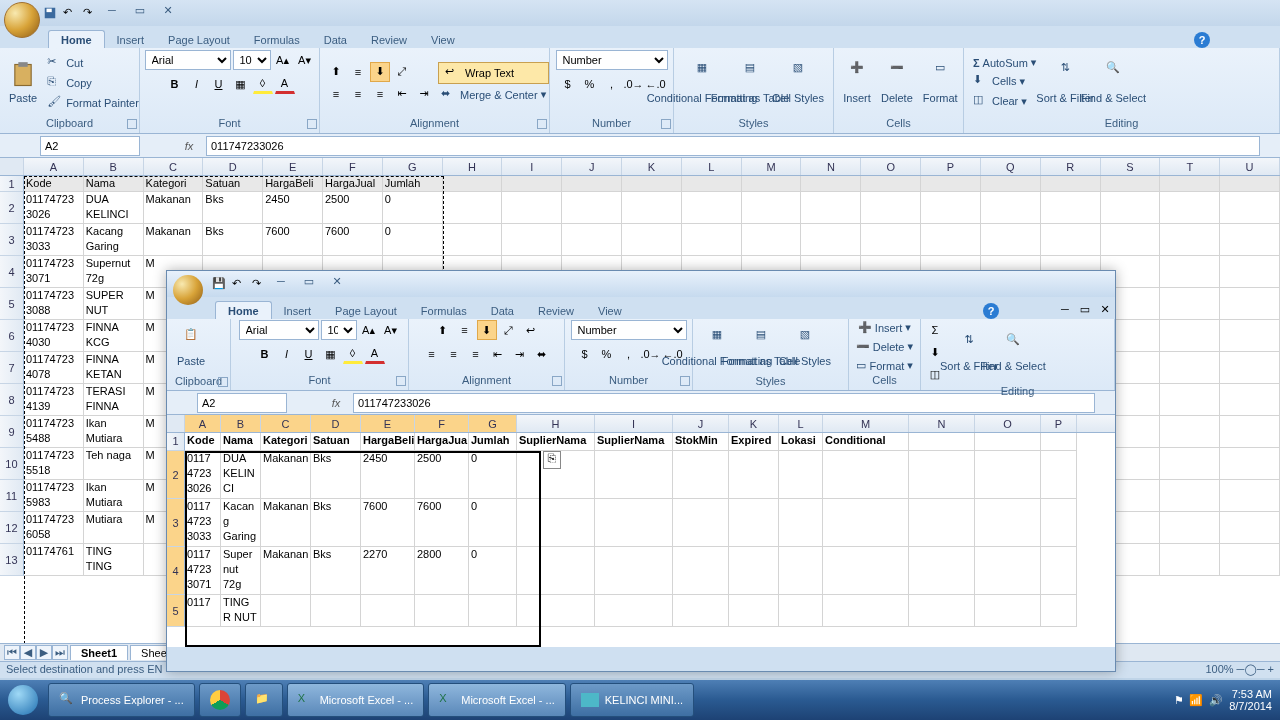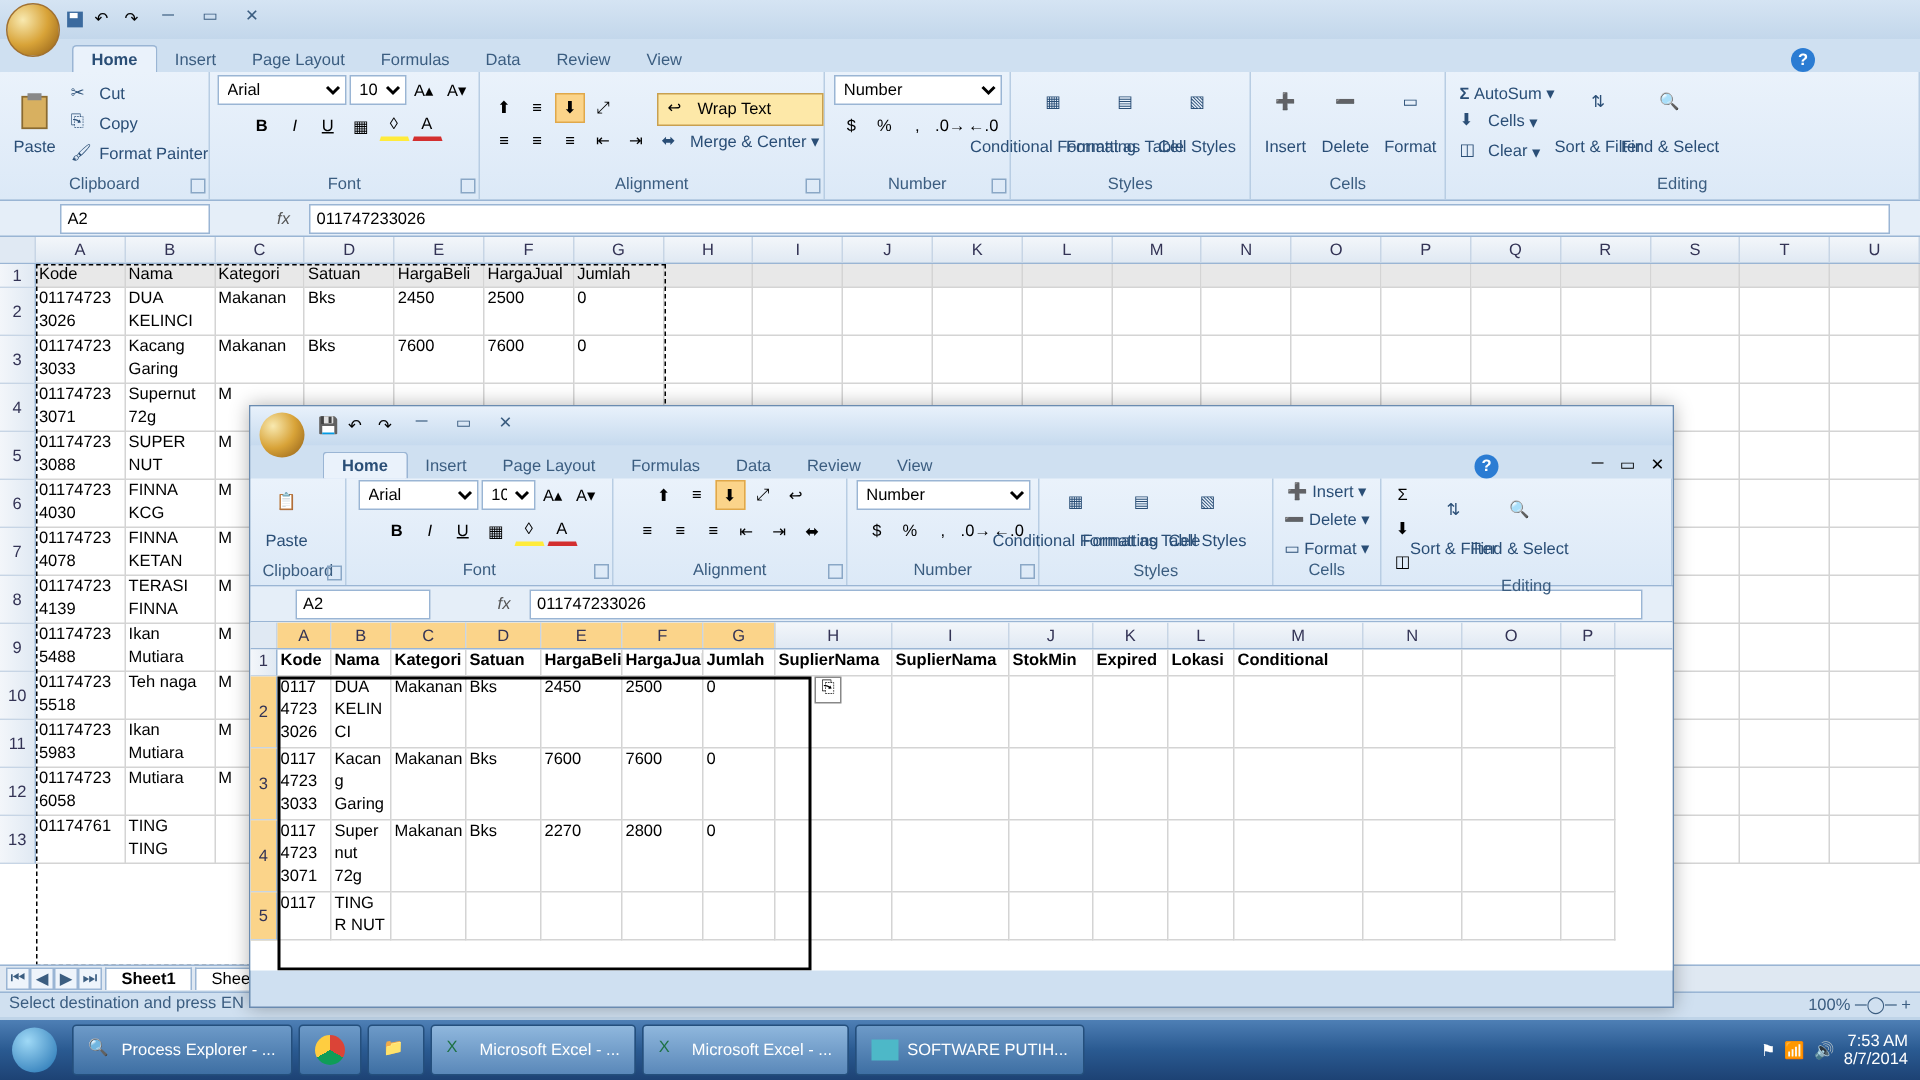--- a/index.html
+++ b/index.html
@@ -948,21 +948,21 @@
   <div class="tbtn active">
       <span class="ic" style="color:#1f7246">X</span>
       <span>Microsoft Excel - ...</span>
     </div>
   <div class="tbtn active">
       <span class="ic" style="color:#1f7246">X</span>
       <span>Microsoft Excel - ...</span>
     </div>
   <div class="tbtn">
       <span class="ic" style="background:#4db8c8;width:18px;height:14px"></span>
-      <span>SOFTWARE PUTIH...</span>
+      <span>KELINCI MINI...</span>
     </div>
   <div class="tray">
     <span>⚑</span>
     <span>📶</span>
     <span>🔊</span>
     <div class="clock">
         <div>7:53 AM</div>
         <div>8/7/2014</div>
       </div>
   </div>

